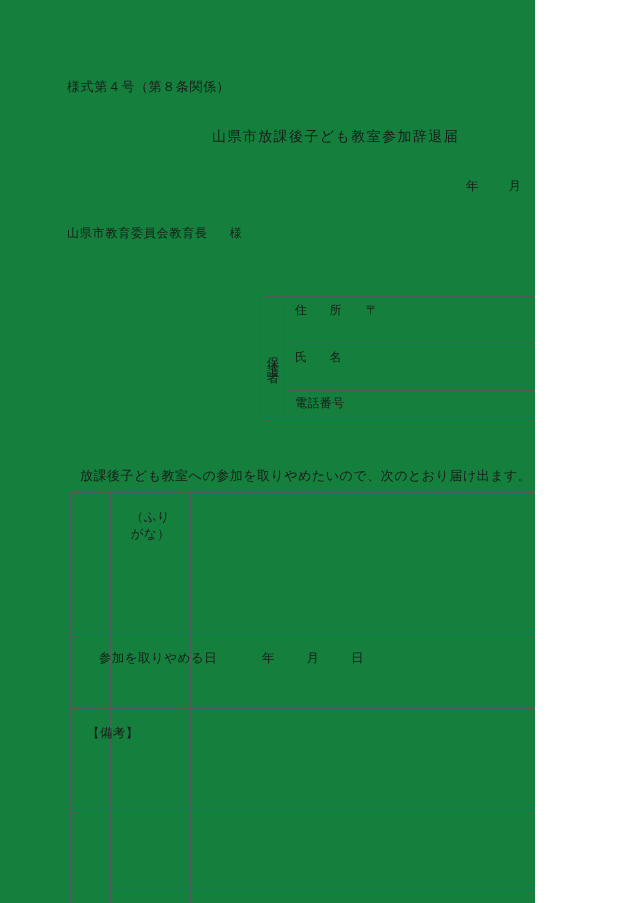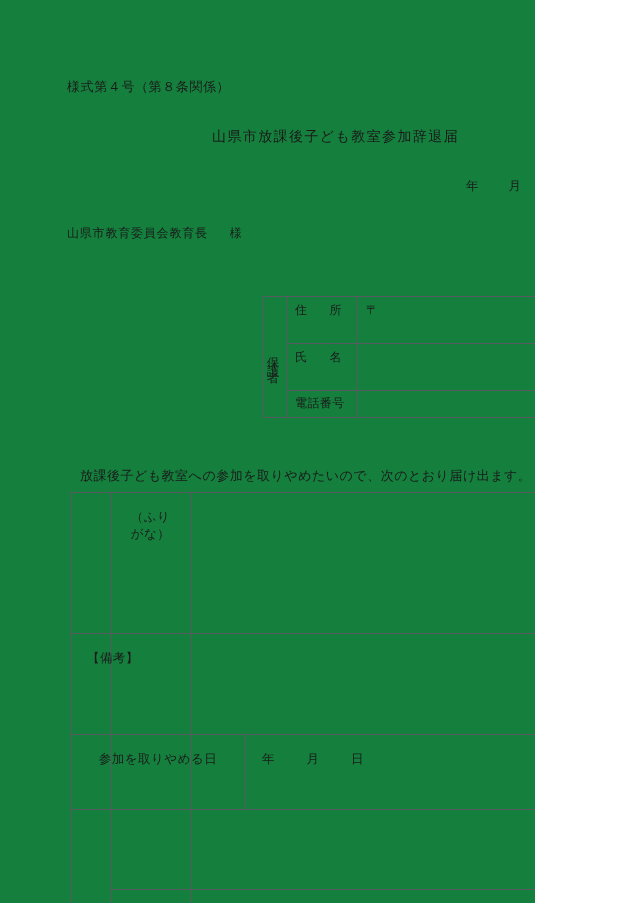--- a/index.html
+++ b/index.html
@@ -273,26 +273,26 @@
     </tbody>
   </table>
 
   <table class="child-table" style="top: 633px;">
     <colgroup>
       <col style="width:175px;">
         <col>
     </colgroup>
     <tbody>
       <tr>
-        <td class="remarks-cell" colspan="2">
-          <span>【備考】</span><span></span>
-        </td>
-      </tr>
-      <tr>
         <td class="quit-label">参加を取りやめる日</td>
         <td class="quit-value">
           <span>年</span><span class="m">月</span><span class="d">日</span>
         </td>
       </tr>
+      <tr>
+        <td class="remarks-cell" colspan="2">
+          <span>【備考】</span><span></span>
+        </td>
+      </tr>
     </tbody>
   </table>
 
 </div>
 
 </body></html>

